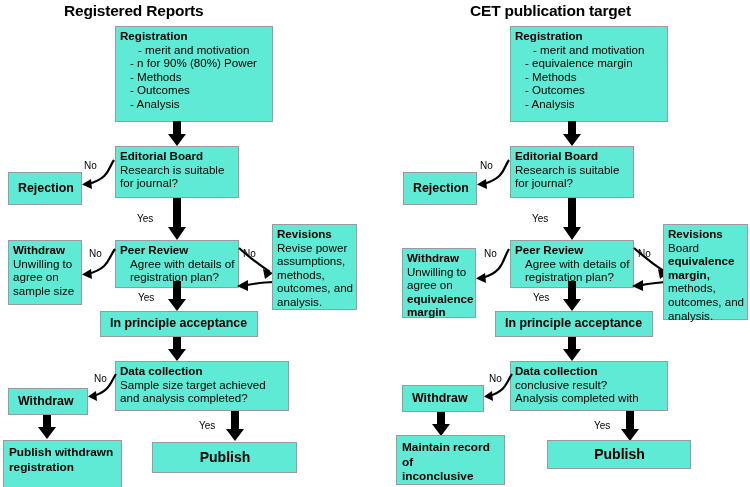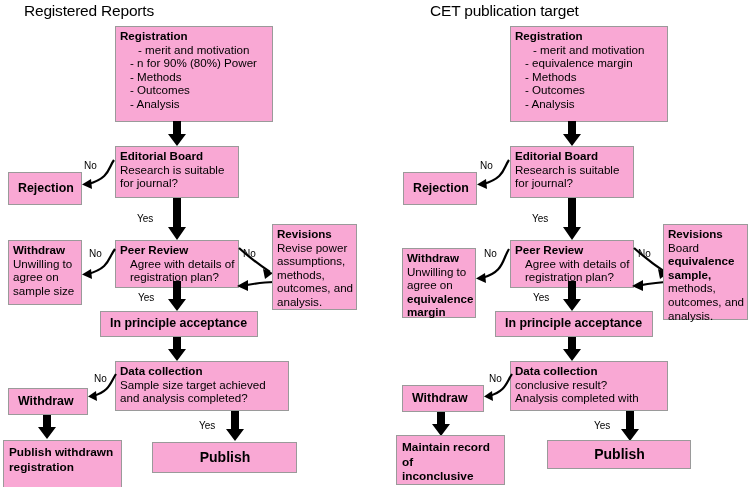--- a/index.html
+++ b/index.html
@@ -12,29 +12,30 @@
     color: #000000;
     overflow: hidden;
   }
   #canvas {
     position: relative;
     width: 750px; height: 487px;
   }
   .panel-title {
     position: absolute;
     font-size: 15.5px;
-    font-weight: normal;
+    font-weight: bold;
     letter-spacing: -0.2px;
     white-space: nowrap;
+    margin-left: 40px;
   }
   .box {
     position: absolute;
     box-sizing: border-box;
     border: 1px solid #9a9a9a;
-    background: #f9a8d4;
+    background: #5eead4;
     font-size: 11.6px;
     line-height: 13.6px;
     padding: 2px 3px 2px 4px;
   }
   .box .hd {
     font-weight: bold;
     display: block;
   }
   .box .ln { display: block; white-space: nowrap; }
   .box .wrapln { display: block; }
@@ -260,21 +261,21 @@
     <path d="M3,2 C12,10 22,18 34,26" fill="none" stroke="#000" stroke-width="2.2"></path>
     <polygon points="27,23 37,27 29,33" fill="#000"></polygon>
     <path d="M38,36 C26,36 16,38 5,40" fill="none" stroke="#000" stroke-width="2.2"></path>
     <polygon points="12,34 1,40 12,45" fill="#000"></polygon>
   </svg>
 
   <div class="box" style="left:663px; top:224px; width:85px; height:96px;">
     <span class="hd">Revisions</span>
     <span class="ln">Board</span>
     <span class="ln bld">equivalence</span>
-    <span class="ln bld">sample,</span>
+    <span class="ln bld">margin,</span>
     <span class="ln">methods,</span>
     <span class="ln">outcomes, and</span>
     <span class="ln">analysis.</span>
   </div>
 
   <div class="lbl" style="left:533px; top:292px;">Yes</div>
 
   <svg class="arrow" style="left:563px; top:281px;" width="20" height="31">
     <polygon points="5,0 13,0 13,18 18,18 9,30 0,18 5,18" fill="#000"></polygon>
   </svg>

